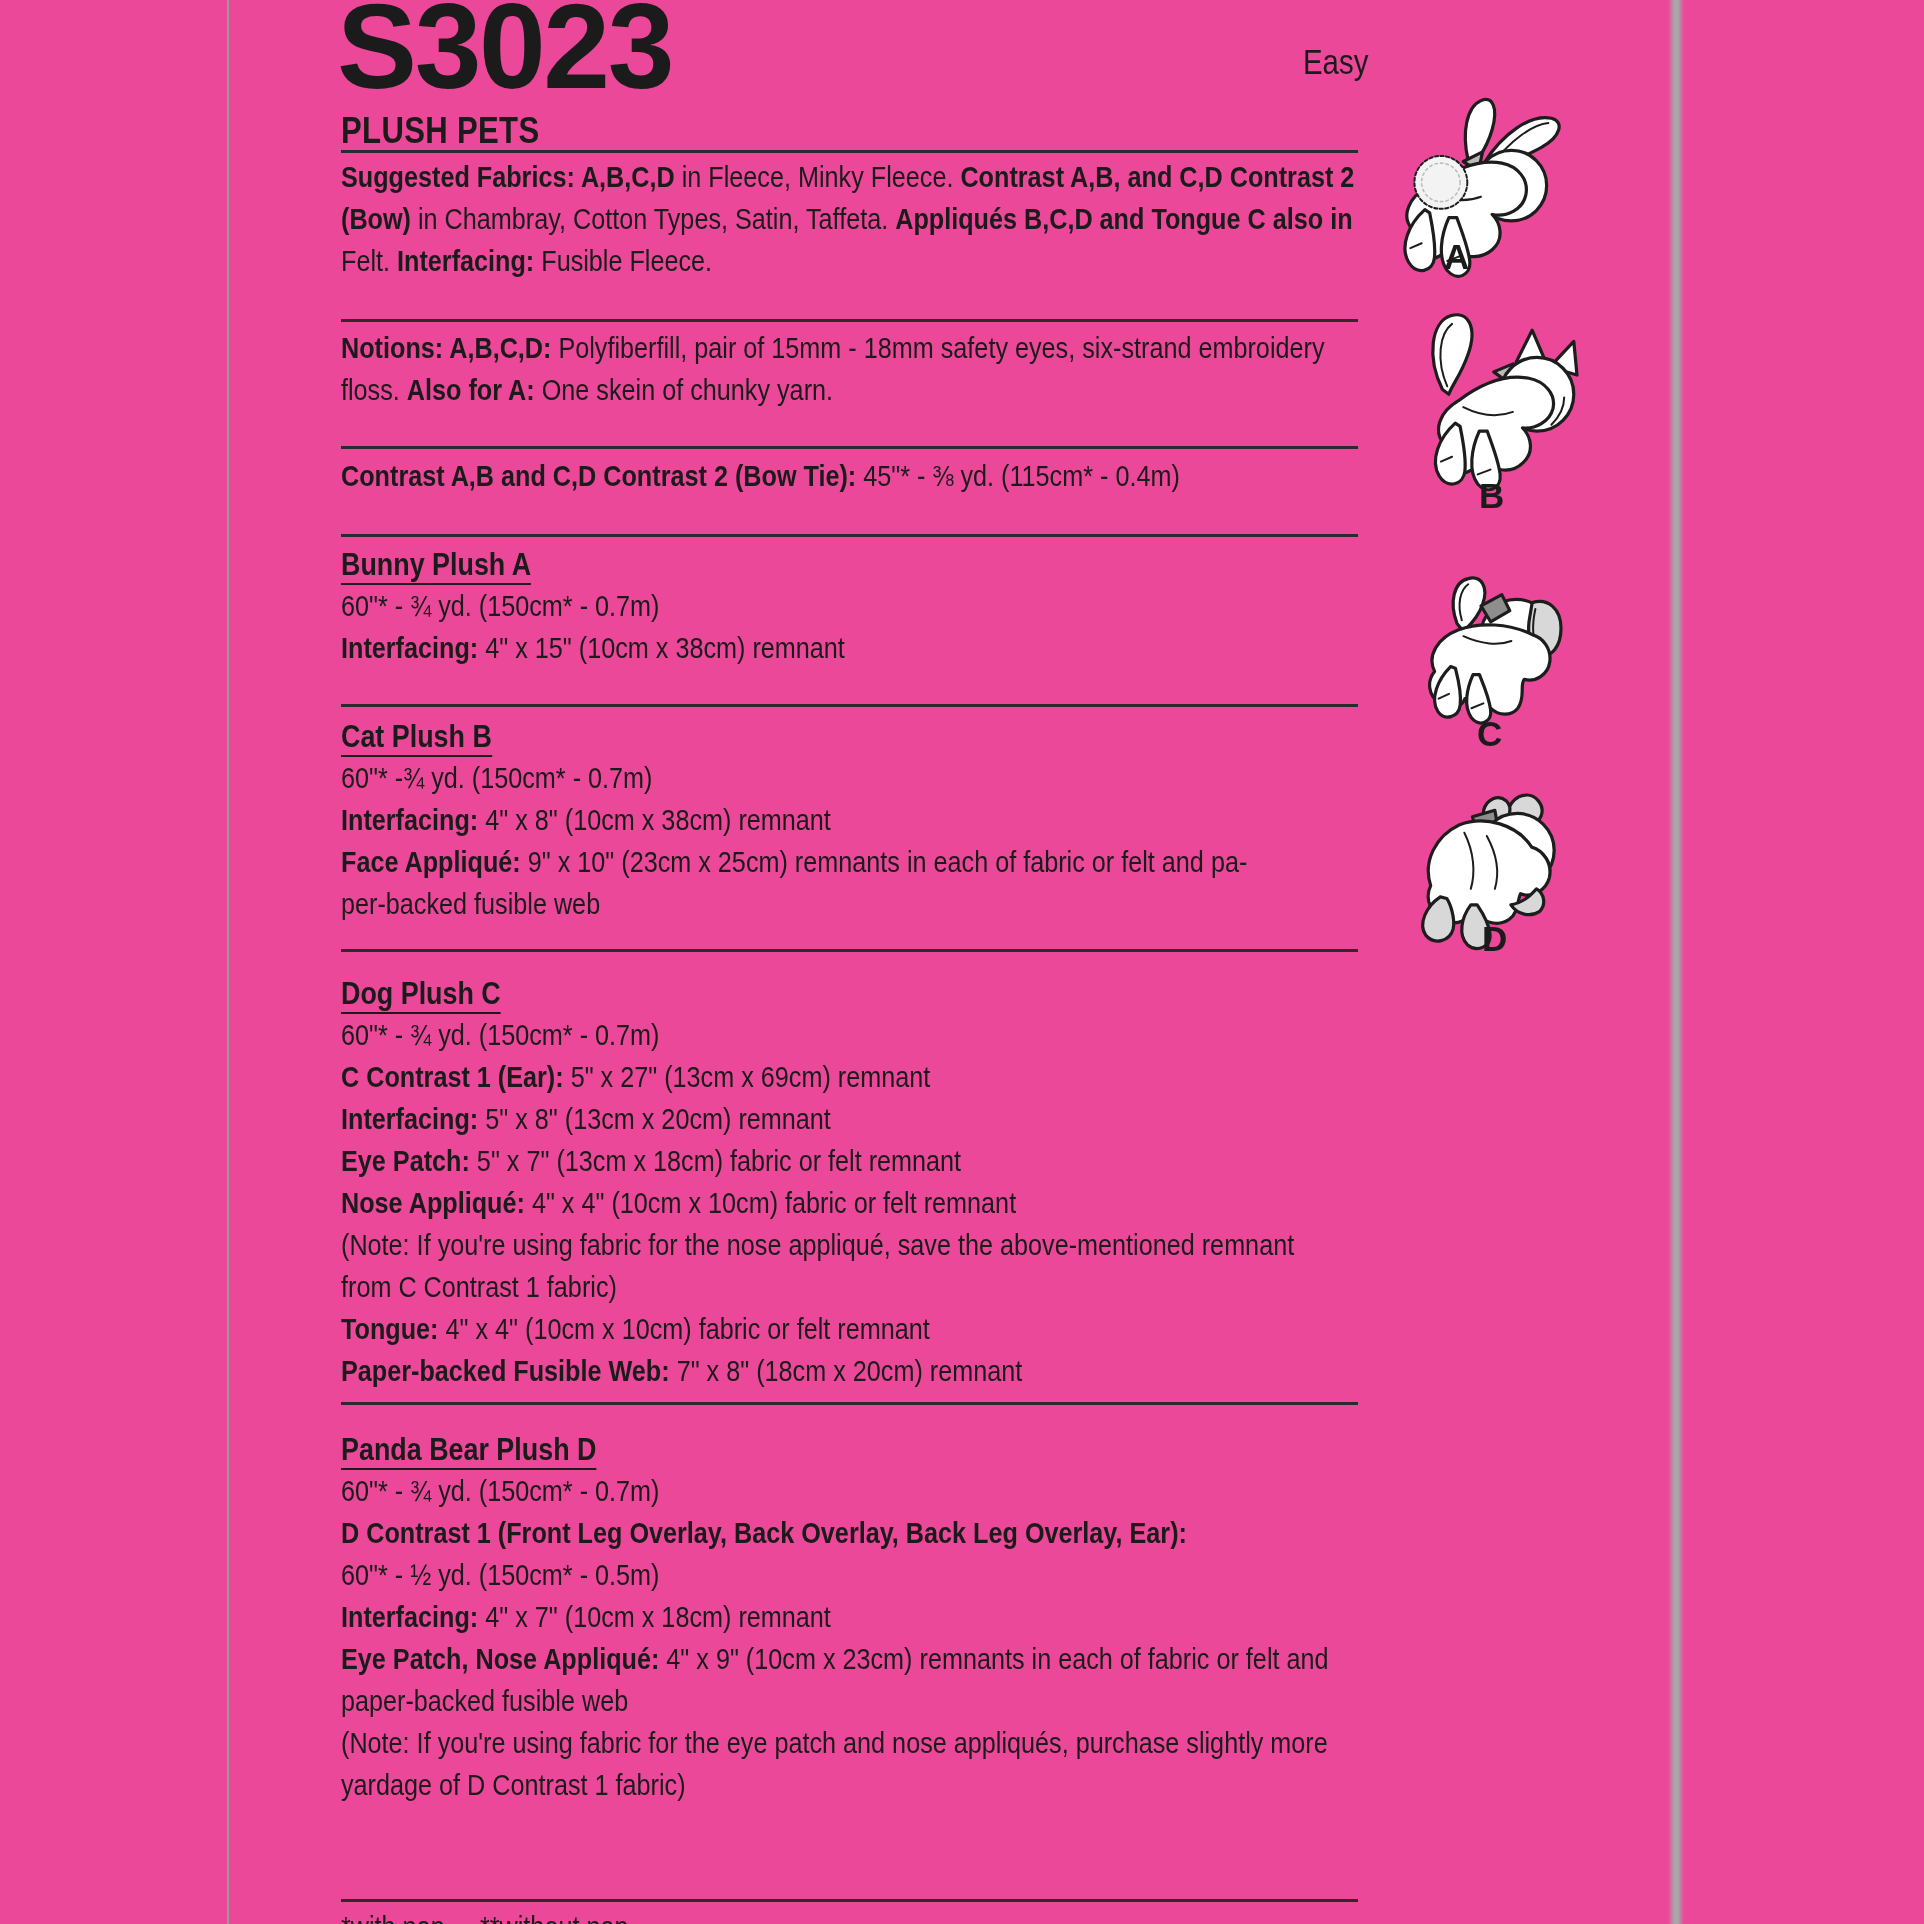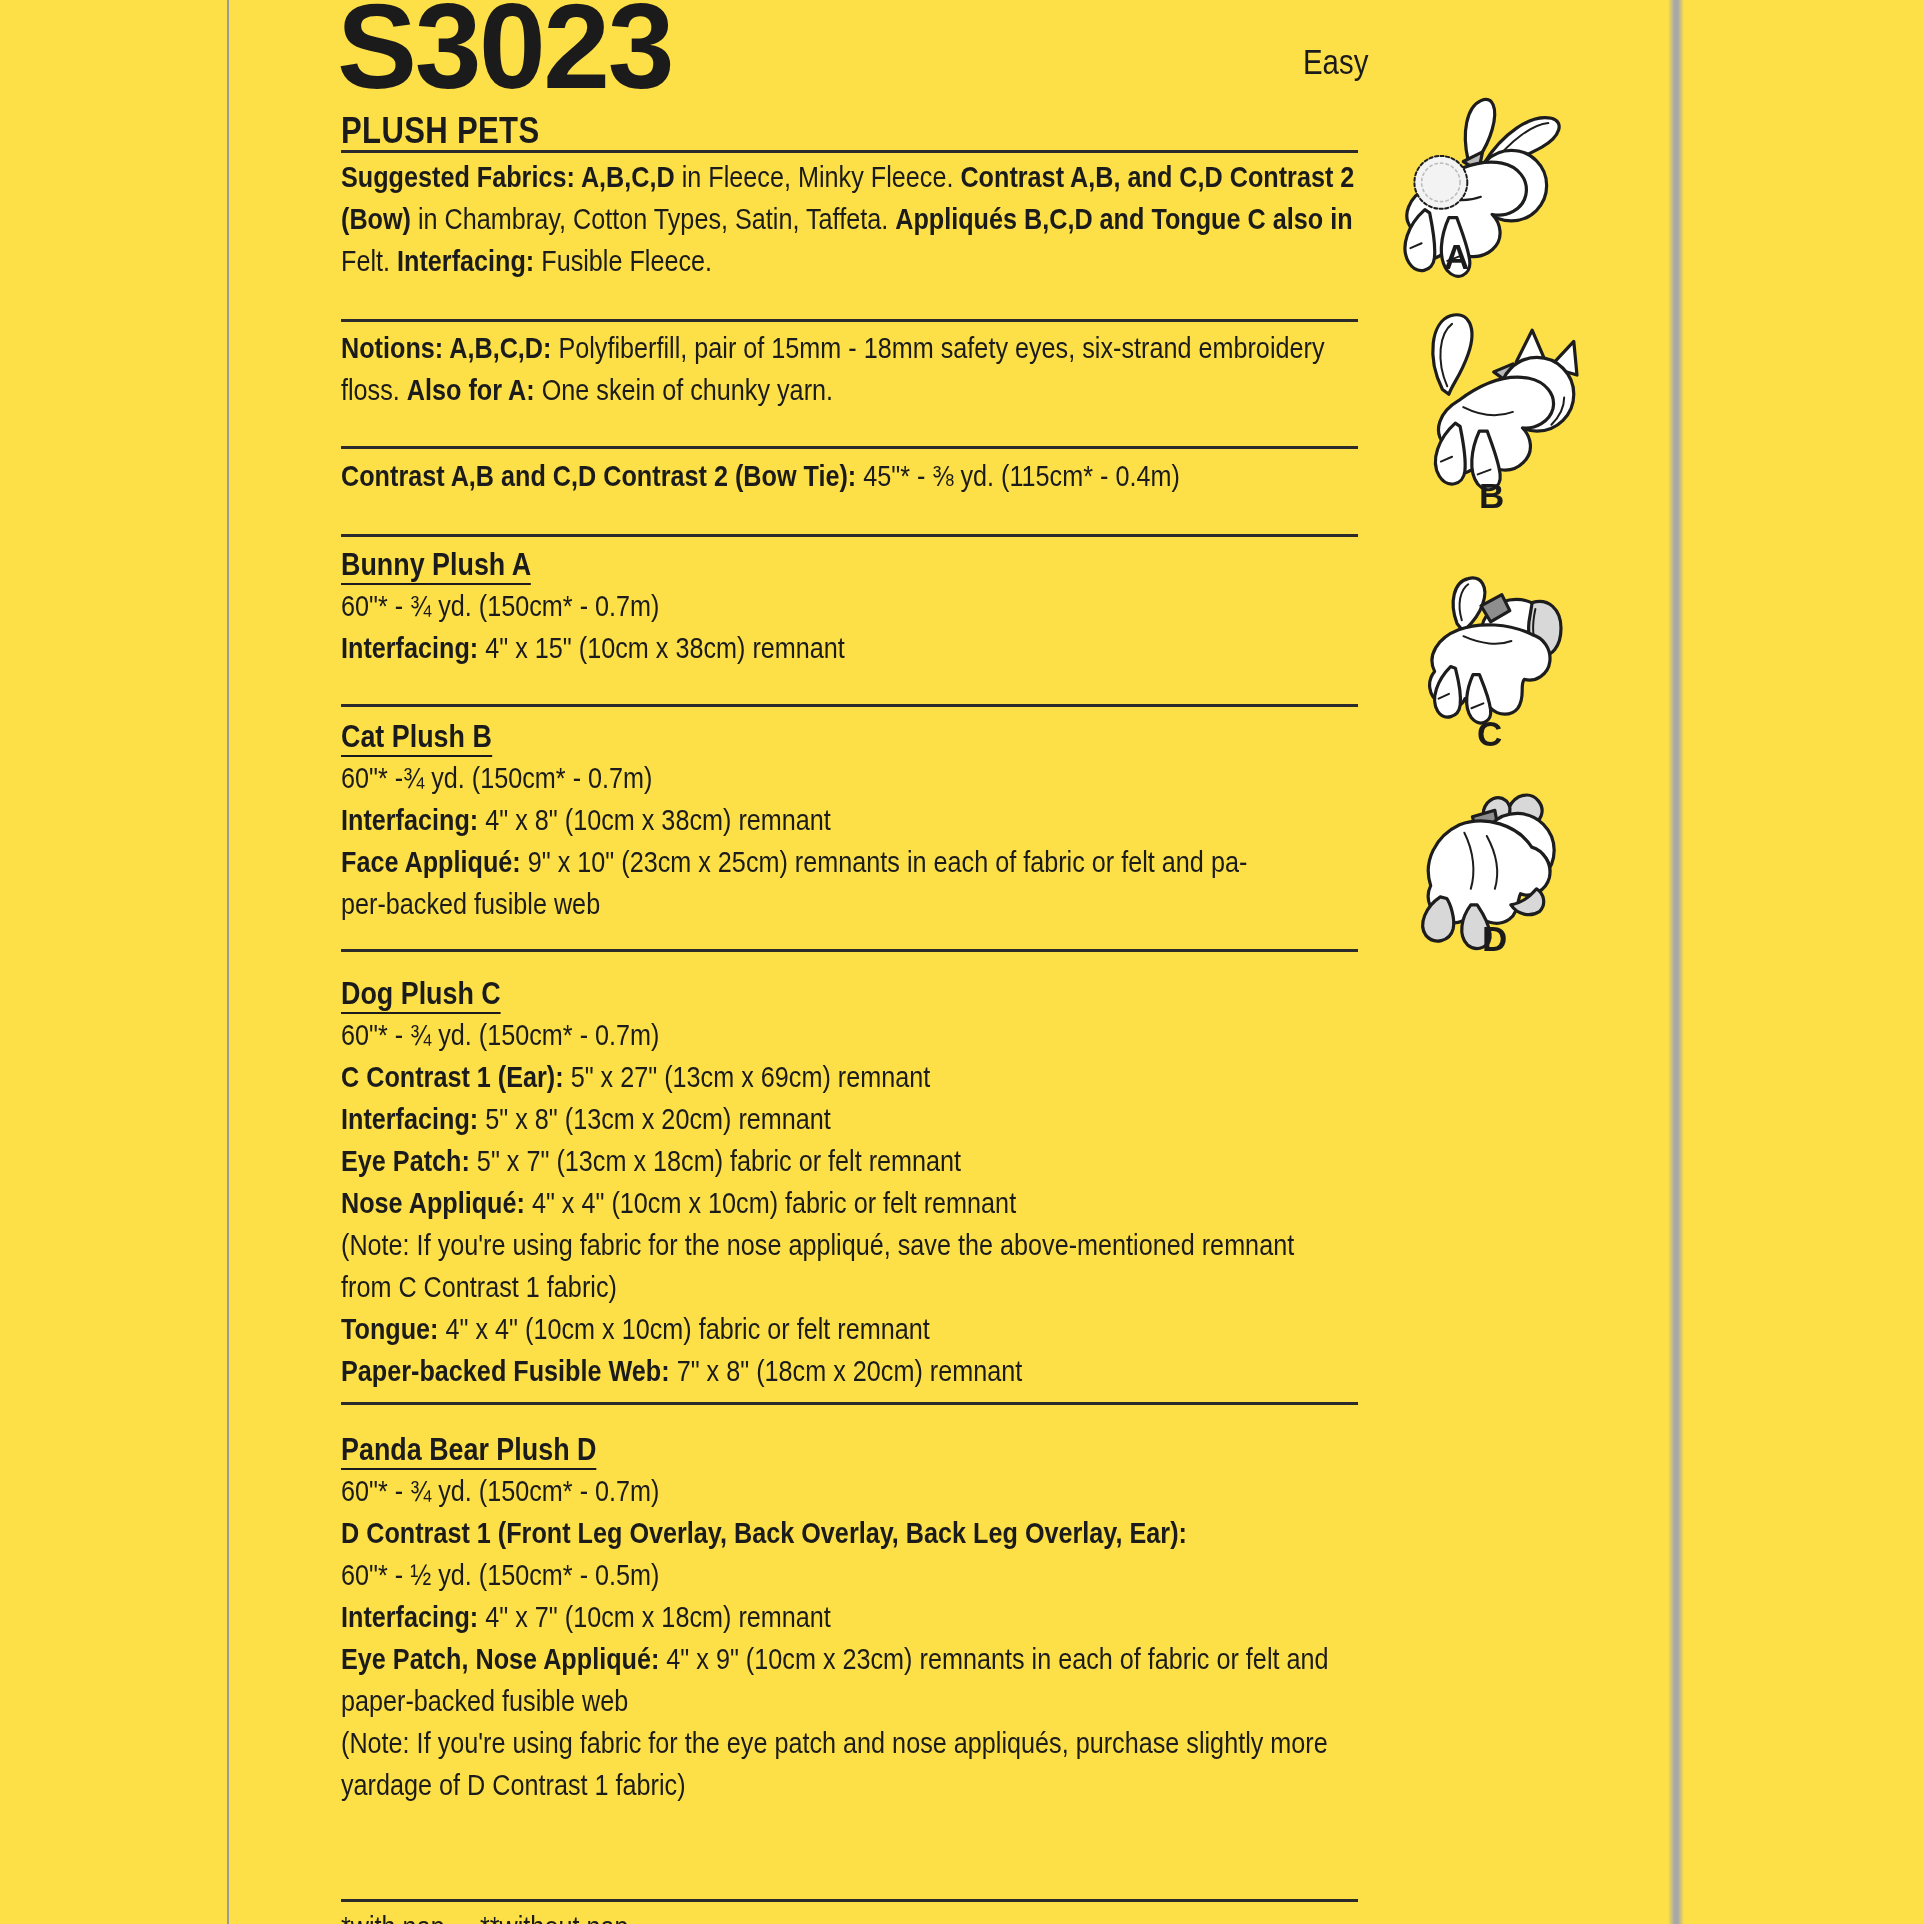--- a/index.html
+++ b/index.html
@@ -1,17 +1,17 @@
 <!DOCTYPE html>
 <html style="font-size:13px"><head>
 <meta charset="utf-8">
 <style>
   html,body { margin:0; padding:0; background:#ffffff; }
   .page {
-    position:relative; width:1925px; height:1925px; background:#fde047;
+    position:relative; width:1925px; height:1925px; background:#ec4899;
     overflow:hidden; font-family:"Liberation Sans", sans-serif; color:#1b1b1b;
   }
   .edge-left  { position:absolute; top:0; left:227px; width:1.6px; height:1925px; background:#9a9a9a; }
   .edge-right { position:absolute; top:0; left:1668px; width:16px; height:1925px;
                 background:linear-gradient(to right, rgba(160,160,160,0), #a8a8a8 40%, #a8a8a8 62%, rgba(160,160,160,0)); }
 
   .pattern-number {
     position:absolute; left:337px; top:-14.4px; font-size:120px; line-height:120px;
     font-weight:bold; letter-spacing:-2.4px;
   }

